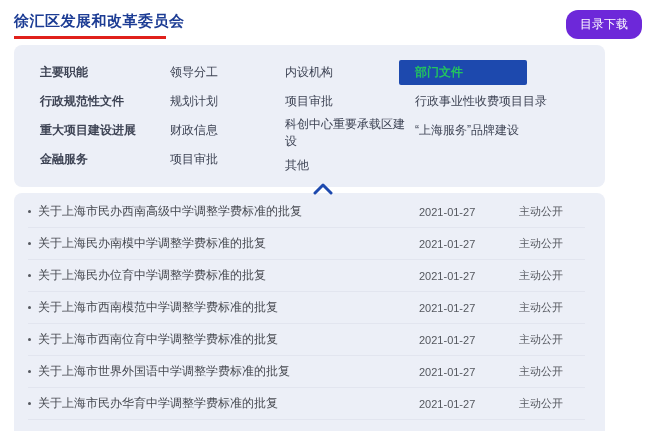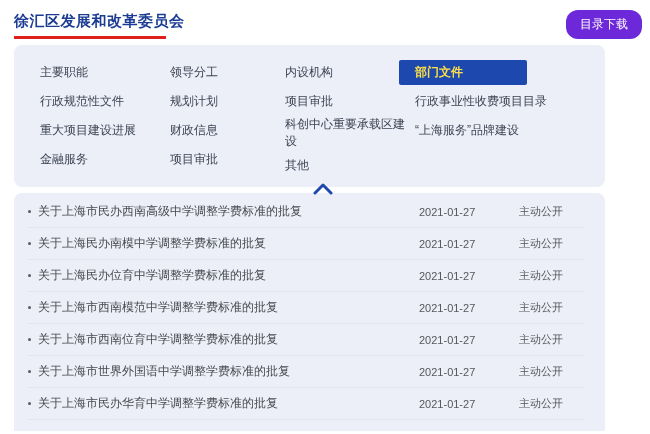--- a/index.html
+++ b/index.html
@@ -15,25 +15,25 @@
   .red-line { width:152px; height:3px; background:#e0201b; margin-top:5px; }
   .dl-btn { background:#6d28d9; color:#ffffff; font-size:12px; border:none;
     border-radius:12px; padding:6px 14px; cursor:pointer;
     font-family:"Liberation Sans","DejaVu Sans",sans-serif; }
 
   
   .menu-panel { width:591px; height:142px; margin:6px 0 0 14px; background:#eceff7;
     border-radius:8px; padding:13px 0 0 26px; }
   .menu-cols { display:flex; }
   .menu-col { display:flex; flex-direction:column; }
-  .menu-col.c1 { width:130px; } .menu-col.c2 { width:115px; }
+  .menu-col.c1 { width:130px;font-weight:bold; } .menu-col.c2 { width:115px; }
   .menu-col.c3 { width:130px; } .menu-col.c4 { width:188px; }
   .menu-cell { min-height:29px; display:flex; align-items:center; }
   .menu-link { font-size:12px; color:#3d4354; cursor:pointer; max-width:152px; line-height:1.45; }
-  .menu-link.active { background:#1d49ae; color:#fde047; font-weight:bold;
+  .menu-link.active { background:#1d49ae; color:#22c55e; font-weight:bold;
     padding:4px 16px; margin-left:-16px; width:128px; max-width:none; border-radius:2px; }
   .collapse-row { text-align:center; margin-top:1px; }
   .collapse-btn { display:inline-block; cursor:pointer; line-height:0; }
 
   
   .list-panel { width:591px; margin:6px 0 0 14px; background:#eceff7;
     border-radius:8px 8px 0 0; min-height:238px; padding-top:3px; }
   .doc-row { display:flex; align-items:center; height:32px; margin:0 20px 0 14px;
     border-bottom:1px solid #e2e5ef;justify-content:space-between; }
   .doc-bullet { width:3px; height:3px; border-radius:50%; background:#55585f;

